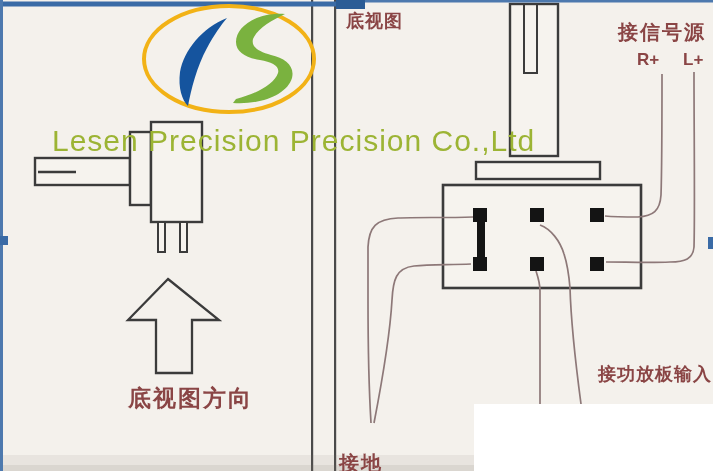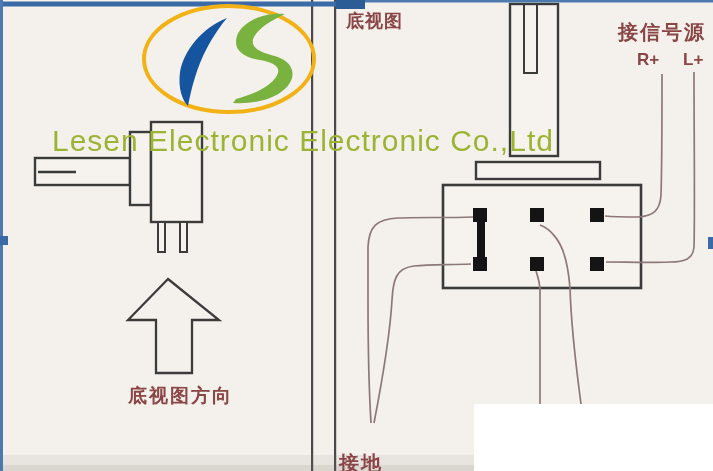--- a/index.html
+++ b/index.html
@@ -27,21 +27,21 @@
     white-space:nowrap;
     z-index:7;
     font-weight:400;
   }
   #lbl-bottom-view{left:346px;top:9px;font-size:18px;letter-spacing:1px;}
   #lbl-signal-source{left:618px;top:19px;font-size:20px;letter-spacing:2px;}
   #lbl-r{left:637px;top:50px;font-size:17px;}
   #lbl-l{left:683px;top:50px;font-size:17px;}
   #lbl-amp-input{left:598px;top:362px;font-size:18px;letter-spacing:1px;}
   #lbl-ground{left:339px;top:450px;font-size:20px;letter-spacing:2px;}
-  #lbl-direction{left:128px;top:383px;font-size:19px;letter-spacing:2px;}
+  #lbl-direction{left:128px;top:383px;font-size:23px;letter-spacing:2px;}
 </style>
 </head>
 <body>
 
 <div class="canvas">
 
   <svg class="layer" width="713" height="471" viewBox="0 0 713 471">
 
     <rect x="311" y="0" width="2.2" height="471" fill="#4a4a4a"></rect>
     <rect x="334" y="0" width="2.2" height="471" fill="#4a4a4a"></rect>
@@ -97,22 +97,23 @@
       <rect x="708" y="237" width="5" height="12" fill="#3a6ba6"></rect>
     </g>
   </svg>
 
   <svg class="layer" style="left:140px;top:0;z-index:5;" width="180" height="120" viewBox="0 0 180 120">
     <ellipse cx="89" cy="59" rx="85" ry="53" fill="none" stroke="#f2b216" stroke-width="4"></ellipse>
     <path d="M 87,18 C 62,28 44,50 40,72 C 38,88 42,100 48,106 C 51,90 57,66 67,48 C 74,35 81,25 87,18 Z" fill="#15549e"></path>
     <path d="M 145,14 C 116,12 96,27 96,42 C 96,52 106,58 120,60 C 132,62 140,66 138,73 C 134,85 115,94 96,99 L 93,103 C 120,105 147,95 152,78 C 155,66 145,58 131,55 C 119,52 111,47 113,39 C 117,29 132,20 145,14 Z" fill="#7ab23f"></path>
   </svg>
 
-  <div class="company">Lesen Electronic Electronic Co.,Ltd</div>
+  <div class="company">Lesen Precision Precision Co.,Ltd</div>
 
   <div class="lbl" id="lbl-signal-source">接信号源</div>
   <div class="lbl" id="lbl-bottom-view">底视图</div>
   <div class="lbl" id="lbl-r">R+</div>
   <div class="lbl" id="lbl-l">L+</div>
+  <div class="lbl" id="lbl-amp-input">接功放板输入</div>
   <div class="lbl" id="lbl-ground">接地</div>
   <div class="lbl" id="lbl-direction">底视图方向</div>
 
 </div>
 
 </body></html>

